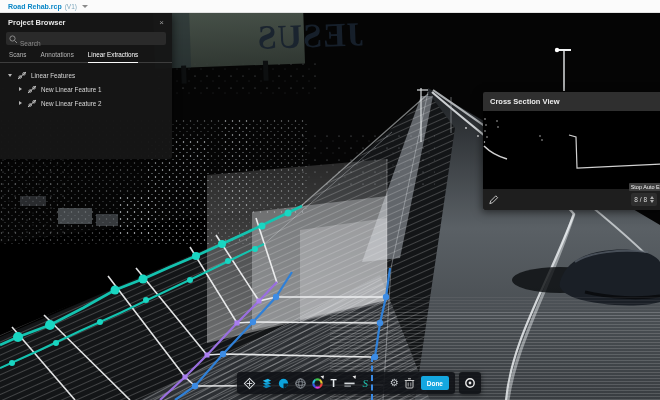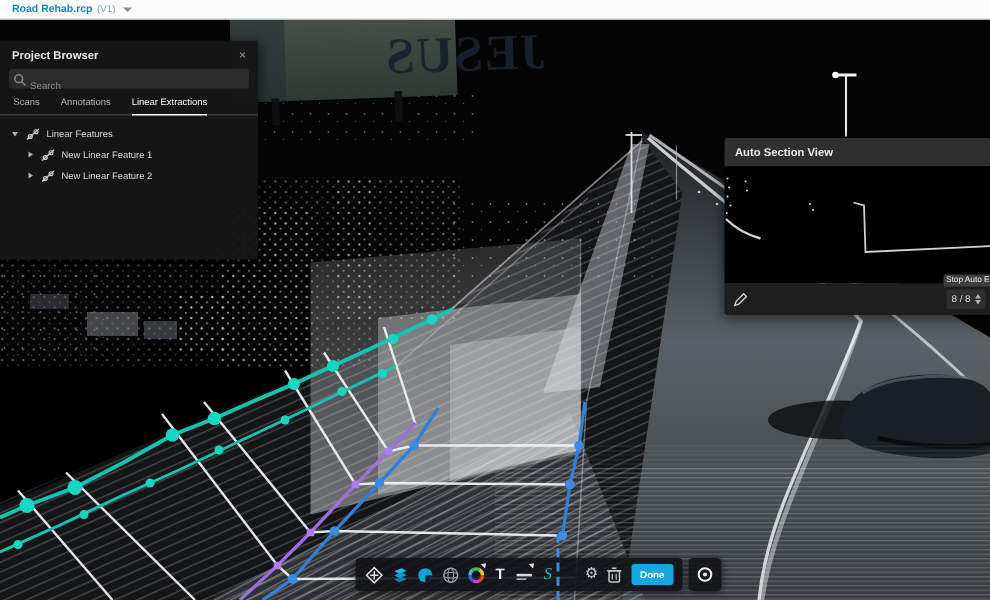--- a/index.html
+++ b/index.html
@@ -9,21 +9,21 @@
   
   .topbar { position:absolute; left:0; top:0; width:660px; height:13px; background:#fbfbfb;
             border-bottom:1px solid #e2e2e2; display:flex; align-items:center; padding-left:8px; z-index:20; }
   .proj-title { font-size:7px; color:#0a87c7; font-weight:bold; }
   .proj-ver { font-size:6.5px; color:#7fa8bd; margin-left:3px; }
   .caret-down { width:0; height:0; border-left:3px solid transparent; border-right:3px solid transparent;
                 border-top:3.5px solid #8a8a8a; margin-left:5px; }
   
   .scene-svg { position:absolute; left:0; top:0; z-index:1; }
   
-  .pbrowser { position:absolute; left:0; top:27px; width:172px; height:146px;
+  .pbrowser { position:absolute; left:0; top:13px; width:172px; height:146px;
               background:rgba(22,22,22,0.96); border-radius:0 0 3px 0; z-index:10;
               box-shadow:1px 2px 8px rgba(0,0,0,.55); }
   .pb-head { display:flex; align-items:center; justify-content:space-between; padding:5px 8px 3px 8px; }
   .pb-title { font-size:7.5px; color:#e6e6e6; font-weight:bold; }
   .pb-close { font-size:8px; color:#9b9b9b; line-height:6px; cursor:default; }
   .pb-search { position:relative; margin:2px 6px 0 6px; height:13px; background:#2a2a2a;
                border-radius:2px; }
   .pb-search svg { position:absolute; left:3px; top:2.5px; }
   .pb-search input { width:100%; height:100%; background:transparent; border:none; outline:none;
                      color:#cfcfcf; font-size:6.5px; padding-left:14px; font-family:inherit; }
@@ -300,21 +300,21 @@
           <circle cx="3.2" cy="6" r="1.3" fill="none" stroke="#c8c8c8" stroke-width="0.8"></circle>
           <circle cx="7" cy="2.8" r="1.3" fill="none" stroke="#c8c8c8" stroke-width="0.8"></circle>
         </svg>
         <span>New Linear Feature 2</span>
       </div>
     </div>
   </div>
 
   <div class="xsection">
     <div class="xs-head">
-      <span>Auto Section View</span>
+      <span>Cross Section View</span>
     </div>
     <div class="xs-body">
       <svg width="179" height="78" viewBox="0 0 179 78">
         <g stroke="#e8e8e8" fill="none" opacity="0.9">
           <path d="M1,35 Q10,44 24,48" stroke-width="1.6"></path>
           <path d="M86,24 L93,26 L94,57 L178,53" stroke-width="1.2"></path>
         </g>
         <g fill="#d8d8d8">
           <circle cx="2" cy="8" r="0.7"></circle>
             <circle cx="3" cy="14" r="0.7"></circle>

